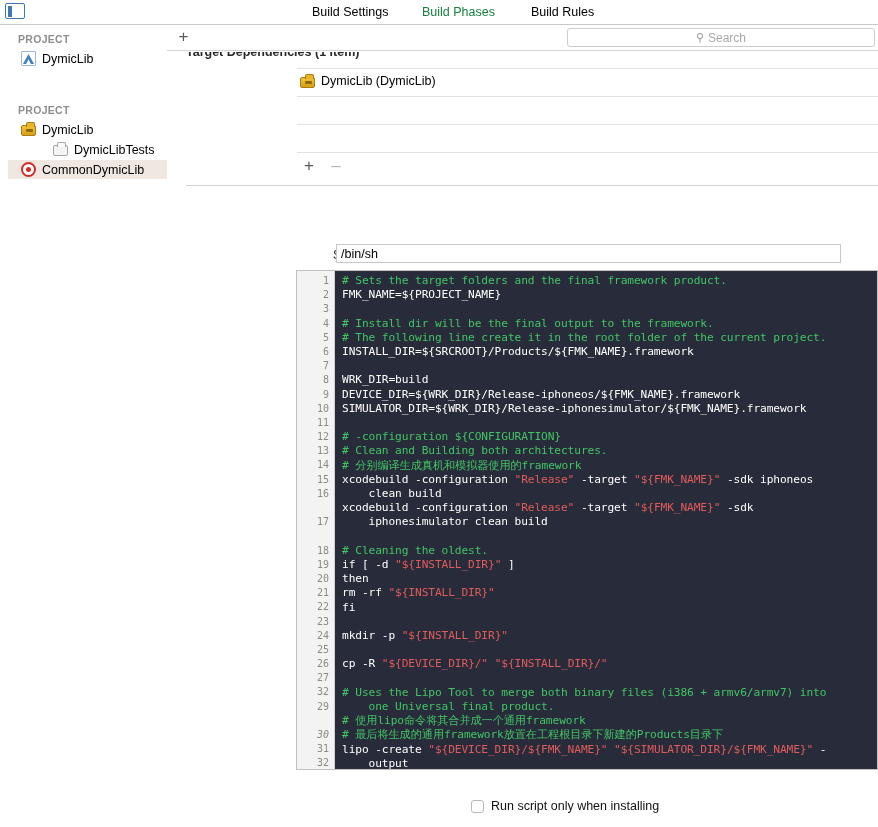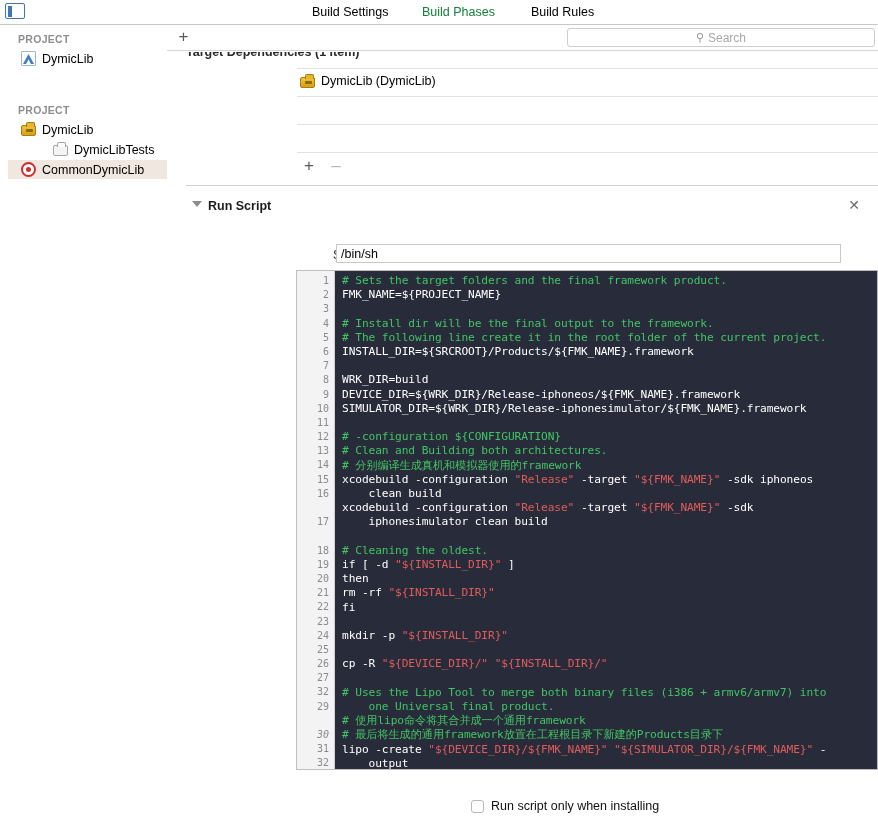--- a/index.html
+++ b/index.html
@@ -441,25 +441,20 @@
       <div class="phase-rule pr-2"></div>
       <div class="phase-rule pr-3"></div>
       <div class="phase-btns">
         <div class="pbtn">+</div>
         <div class="pbtn dim">–</div>
       </div>
     </div>
 
     <div class="phase-divider"></div>
 
-    <div class="runscript-hdr">
-      <div class="disclosure"></div>
-      <div class="runscript-title">Run Script</div>
-      <div class="close-x">✕</div>
-    </div>
 
     <div class="shell-label">Shell</div>
     <div class="shell-field">
       <span class="val">/bin/sh</span>
     </div>
 
     <div class="editor">
       <div class="gutter">
           <div class="ln" style="height: 14.2px;">1</div>
           <div class="ln" style="height: 14.2px;">2</div>

